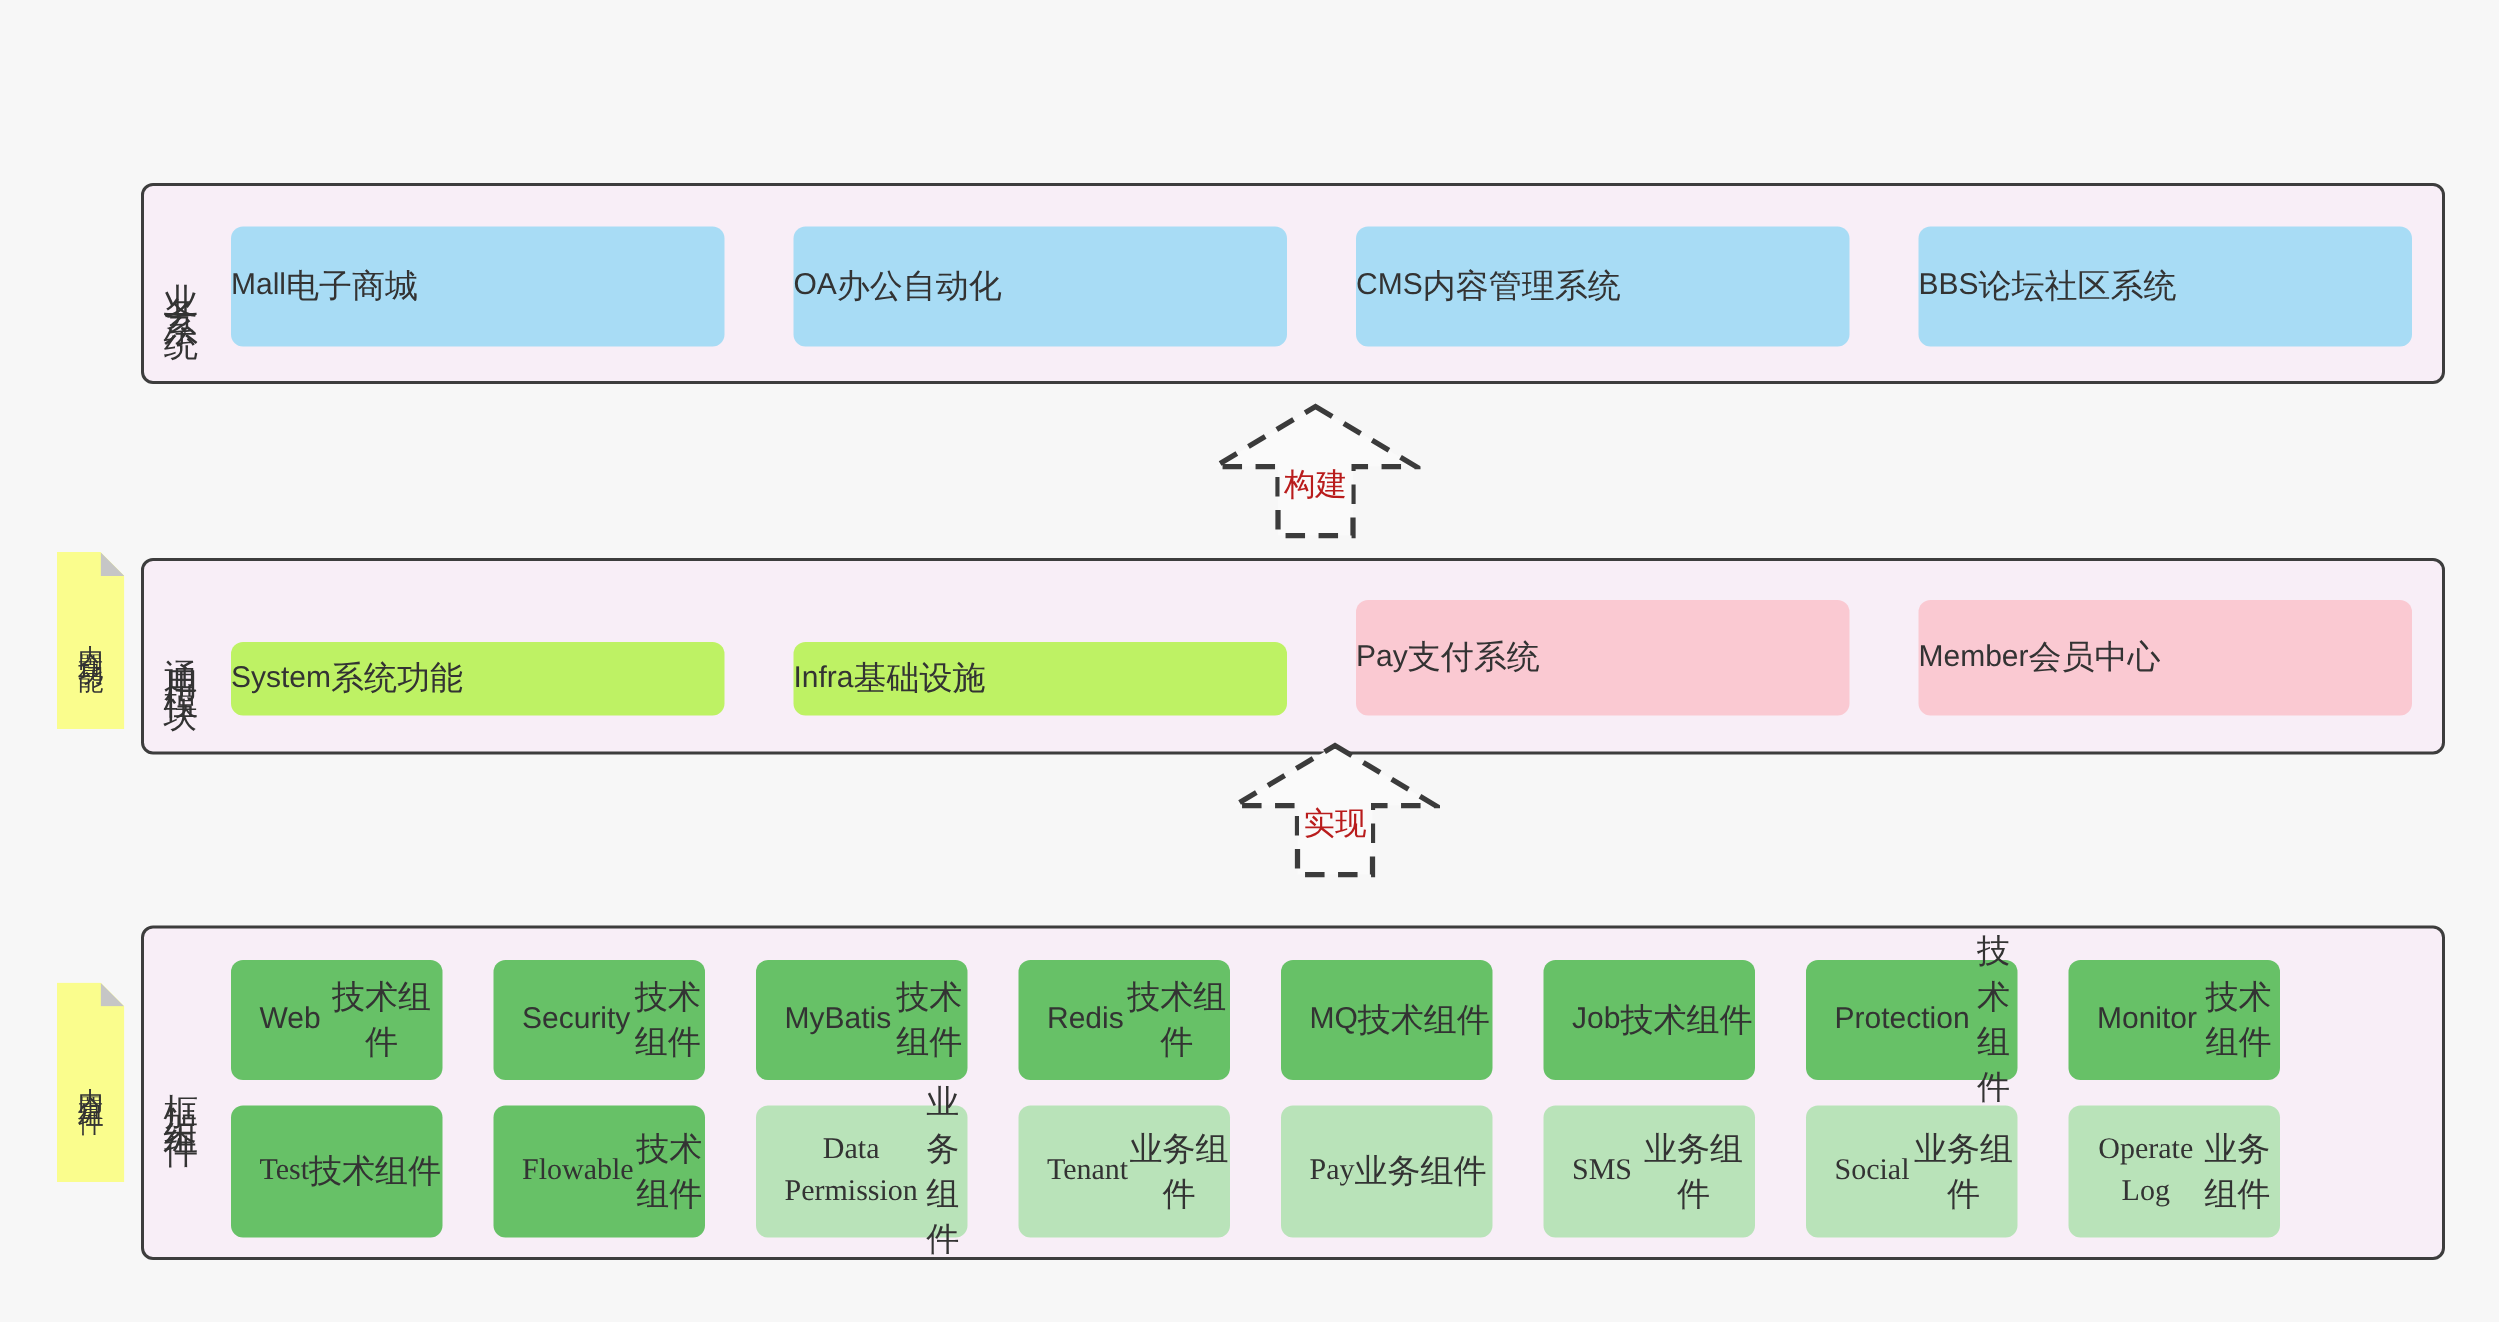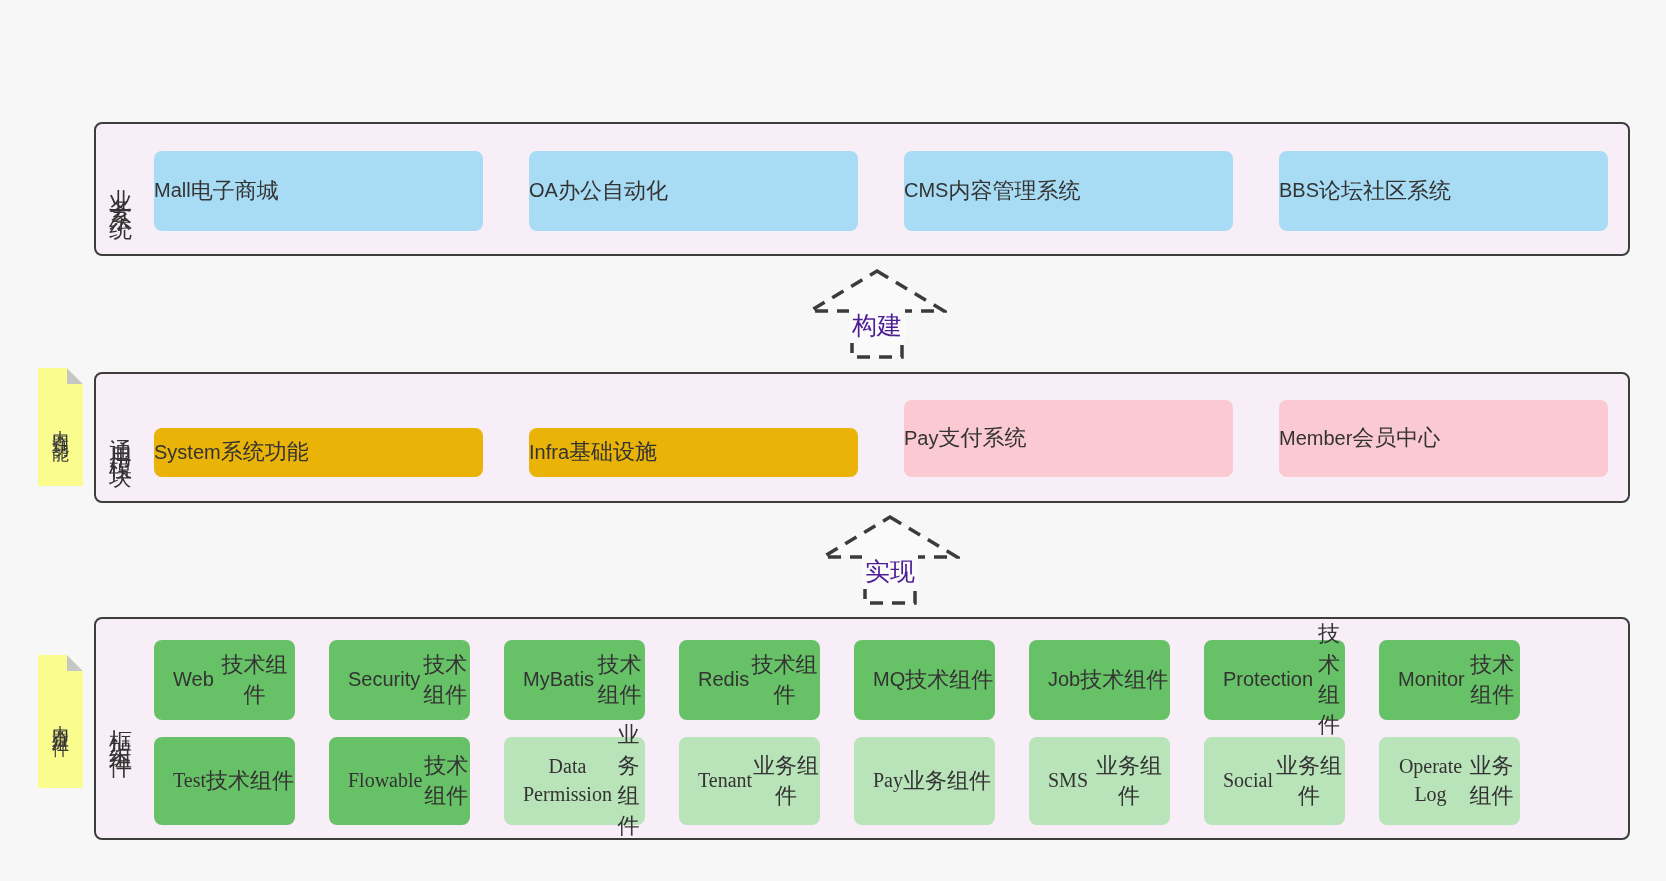--- a/index.html
+++ b/index.html
@@ -48,21 +48,21 @@
     flex:1;
     border-radius:8px;
     display:flex; flex-direction:row;
     align-items:center; justify-content:flex-start;
     text-align:center;
     line-height:1.38;
   }
   .bn { font-size:20px; }
   .bd { font-size:22px; }
   .blue   { background:#a8dcf5; }
-  .red    { background:#eab308;margin-top:28px; }
+  .red    { background:#bef264;margin-top:28px; }
   .pink   { background:#fac9d2; }
   .green  { background:#67c167; }
   .lgreen { background:#b9e3b9; }
 
   .note {
     position:absolute; left:38px; width:45px;
     background:#fafd8d;
     clip-path:polygon(0 0, calc(100% - 16px) 0, 100% 16px, 100% 100%, 0 100%);
     display:flex; align-items:center; justify-content:center;
   }
@@ -73,27 +73,27 @@
   }
   .note-text {
     writing-mode:vertical-rl; text-orientation:upright;
     font-size:17px; letter-spacing:5px; color:#333;
   }
   #note-modules    { top:368px; height:118px; }
   #note-components { top:655px; height:133px; }
 
   .arrow { position:absolute; width:140px; height:92px; }
   #arrow-build     { left:807px; top:268px; }
-  #arrow-implement { left:820px; top:514px; }
+  #arrow-implement { left:820px; top:494px; }
   .arrow svg { display:block; width:100%; height:100%; }
   .arrow-label {
     position:absolute; left:50%; top:40px;
     transform:translateX(-50%);
     background:#fafafa;
-    font-size:25px; color:#4c1d95;
+    font-size:21px; color:#b91c1c;
     padding:1px 3px; white-space:nowrap;
   }
 </style>
 </head>
 <body>
 
 <div class="layer" id="layer-business">
   <div class="layer-label">业务系统</div>
   <div class="row6">
     <div class="box blue">

